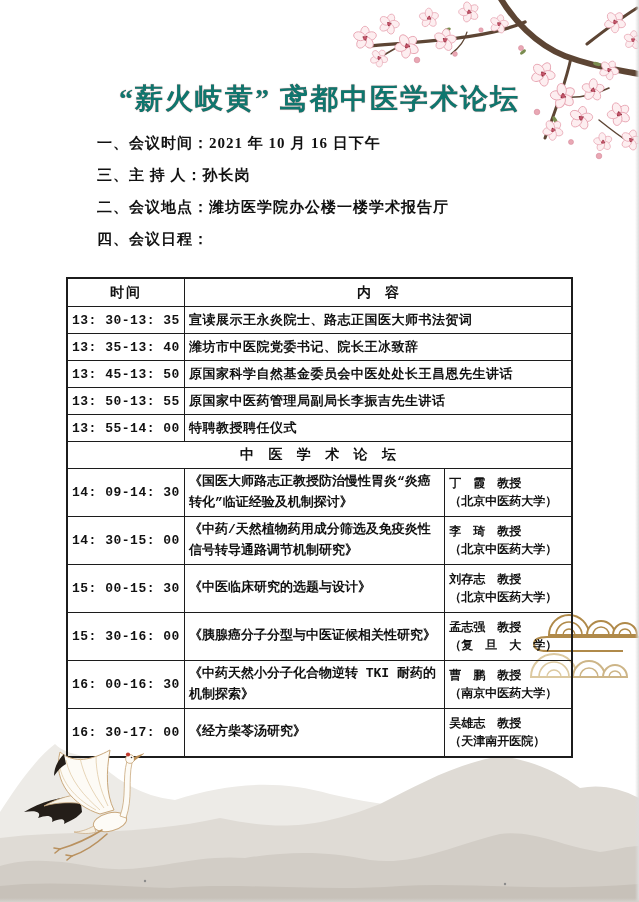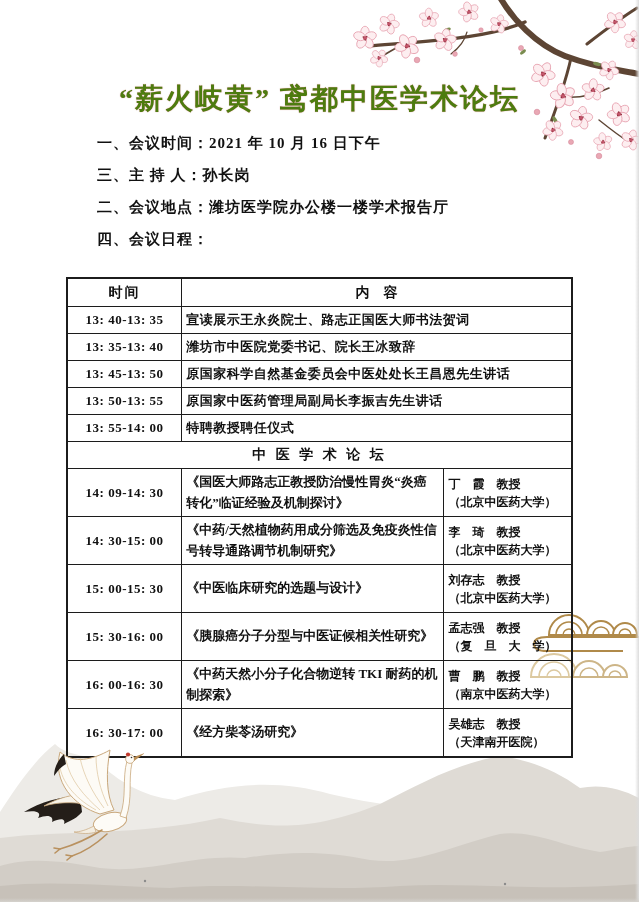--- a/index.html
+++ b/index.html
@@ -22,39 +22,40 @@
           background:linear-gradient(to right,rgba(255,255,255,0),#dcdcdc);z-index:4;}
   .edge-b{position:absolute;left:0;bottom:0;width:100%;height:4px;
           background:linear-gradient(to bottom,rgba(255,255,255,0),#d5d2cd);z-index:4;}
   
   .content{position:absolute;left:0;top:0;width:100%;z-index:2;}
   .title{
     position:absolute;left:0;top:80px;width:100%;
     text-align:center;
     font-size:28px;font-weight:bold;
     letter-spacing:2px;
-    color:#4d7c0f;
+    color:#0f766e;
     text-shadow:0 0 1px rgba(178,17,16,.55);
   }
   .info-list{position:absolute;left:97px;top:135px;width:480px;}
   .info-item{
     font-size:15px;font-weight:bold;line-height:16px;
     margin-bottom:16px;letter-spacing:1px;white-space:nowrap;
   }
   table.agenda{
     position:absolute;left:66px;top:277px;
     width:507px;
     border-collapse:collapse;
     background:transparent;
     font-weight:bold;
   }
   table.agenda td{
     border:1px solid #1c1c1c;
     padding:1px 4px;
     background:transparent;
+    font-family:Liberation Mono, monospace;
   }
   table.agenda{border:2px solid #1c1c1c;}
   td.c-time{width:107px;text-align:center;font-size:13px;letter-spacing:.5px;white-space:nowrap;}
   td.c-content{font-size:13px;padding-left:9px;letter-spacing:.5px;}
   td.c-topic{width:268px;font-size:13px;line-height:1.55;padding:2px 6px 2px 9px;}
   td.c-speaker{width:124px;font-size:12px;line-height:1.5;padding-left:6px;vertical-align:middle;}
   tr.r-hdr td{height:25px;text-align:center;font-size:14px;}
   tr.r-hdr td.c-time{letter-spacing:2px;}
   tr.r-s td{height:24px;}
   tr.r-sec td{height:24px;text-align:center;font-size:14px;letter-spacing:3px;}
@@ -218,21 +219,21 @@
     </div>
 
     <table class="agenda">
       <tbody>
           <tr class="r-hdr">
         <td class="c-time">时间</td>
         <td colspan="2">内　容</td>
       </tr>
 
       <tr class="r-s">
-        <td class="c-time">13: 40-13: 35</td>
+        <td class="c-time">13: 30-13: 35</td>
         <td class="c-content" colspan="2">宣读展示王永炎院士、路志正国医大师书法贺词</td>
       </tr>
       <tr class="r-s">
         <td class="c-time">13: 35-13: 40</td>
         <td class="c-content" colspan="2">潍坊市中医院党委书记、院长王冰致辞</td>
       </tr>
       <tr class="r-s">
         <td class="c-time">13: 45-13: 50</td>
         <td class="c-content" colspan="2">原国家科学自然基金委员会中医处处长王昌恩先生讲话</td>
       </tr>

